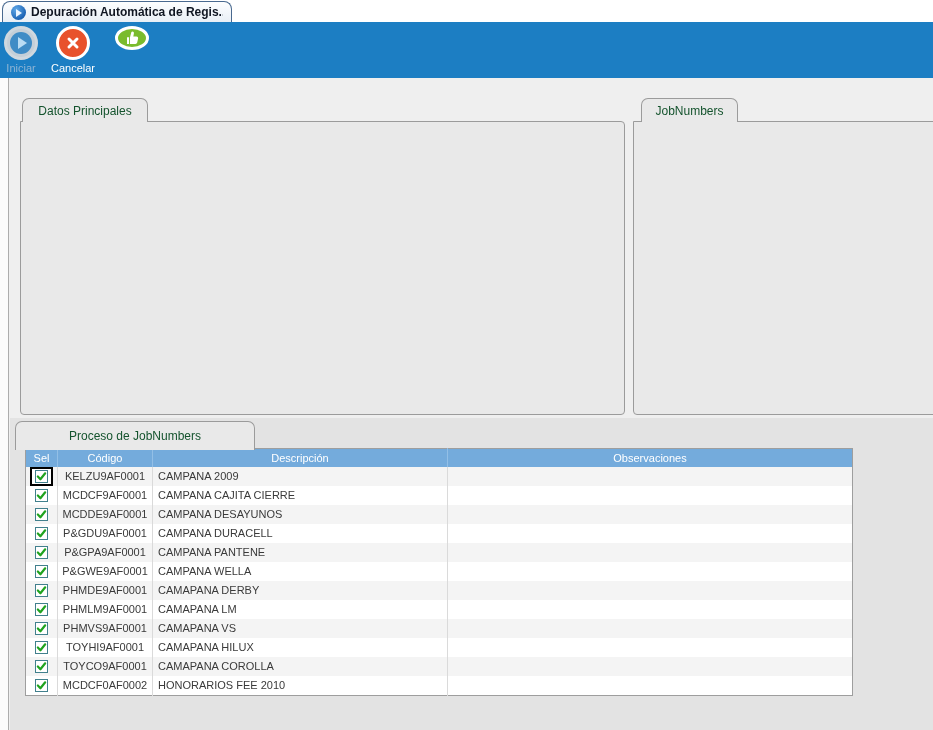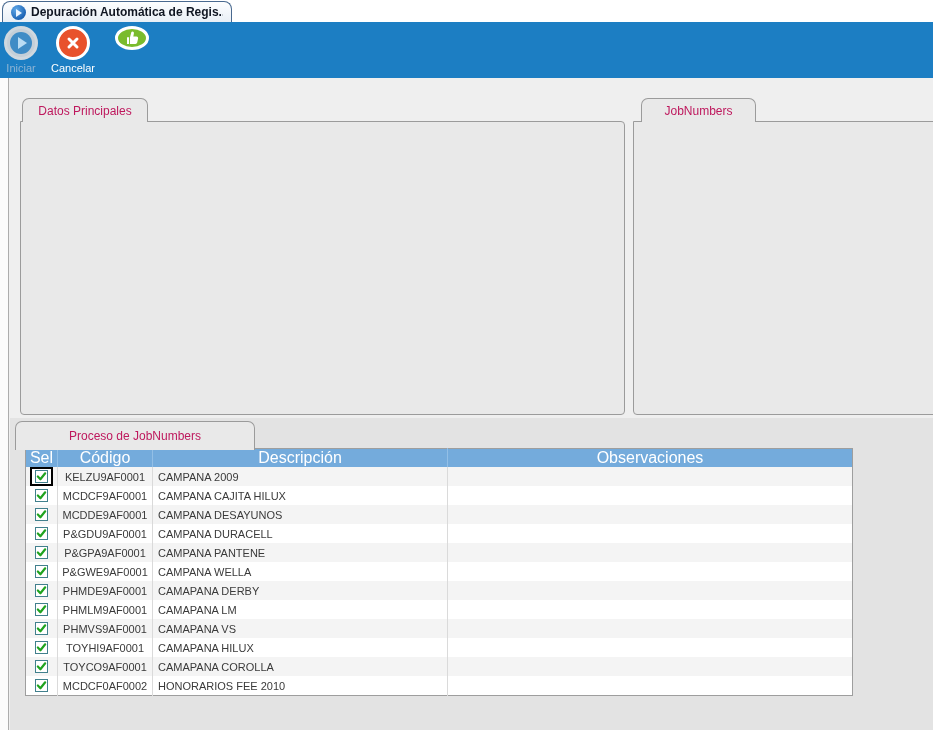--- a/index.html
+++ b/index.html
@@ -36,44 +36,44 @@
   .circ-up    { background:var(--confirm-green,#7ABB2D); border:3px solid #FFFFFF; }
 
   
   .content { position:absolute; left:0; top:78px; width:933px; height:652px; background:#EFEFEF; }
   .left-gutter { position:absolute; left:0; top:0; width:9px; height:652px; background:#FBFBFB; border-right:1px solid #ACACAC; }
   .bottom-region { position:absolute; left:10px; top:340px; width:923px; height:312px; background:#E3E3E3; }
 
   
   .panel-tab { position:absolute; background:#E9E9E9; border:1px solid #9B9B9B; border-bottom:none;
     border-radius:7px 7px 0 0; display:flex; align-items:center; justify-content:center;
-    font-size:12px; color:#be185d; z-index:3; }
+    font-size:12px; color:#14532d; z-index:3; }
   .panel-body { position:absolute; background:#E9E9E9; border:1px solid #9B9B9B; border-radius:0 4px 4px 4px; z-index:1; }
 
   .tab-datos  { left:22px; top:20px; width:126px; height:24px; }
   .body-datos { left:20px; top:43px; width:605px; height:294px; }
-  .tab-jobs   { left:641px; top:20px; width:115px; height:24px;align-items:center; }
+  .tab-jobs   { left:641px; top:20px; width:97px; height:24px;align-items:center; }
   .body-jobs  { left:633px; top:43px; width:306px; height:294px; }
 
   .fld-label { position:absolute; font-size:12.5px; color:#2B2B2B; white-space:nowrap; }
 
   .combo { position:absolute; height:21px; background:#EDEDED; border:1px solid #626262;
     display:flex; align-items:center; padding-left:6px; font-size:11.5px; color:#A3A3A3; cursor:default; }
   .combo .arrow { position:absolute; right:6px; top:8px; width:0; height:0;
     border-left:4px solid transparent; border-right:4px solid transparent; border-top:5px solid #8C8C8C; }
   .textbox { position:absolute; height:22px; background:#FFFFFF; border:1px solid #4A4A4A; font-size:12px; padding:0 4px; }
 
   .cb-plain { position:absolute; width:13px; height:13px; background:#FDFDFD; border:1px solid #8A8A8A; }
 
   
   .proc-tab { left:15px; top:343px; width:240px; height:29px; background:#E9E9E9; }
   .jn-table { position:absolute; left:25px; top:370px; border-collapse:collapse; table-layout:fixed;
     background:#fff; border:1px solid #9E9E9E; }
   .jn-table th { height:18px; background:var(--header-blue,#74ABDC); color:#FFFFFF; font-weight:normal;
-    font-size:16px; border-right:1px solid #93BFE6; overflow:hidden; }
+    font-size:11px; border-right:1px solid #93BFE6; overflow:hidden; }
   .jn-table th:last-child { border-right:none; }
   .jn-table td { height:19px; font-size:11px; color:#3A3A3A; border-right:1px solid #DADADA; overflow:hidden; white-space:nowrap; }
   .jn-table td:last-child { border-right:none; }
   .jn-table tr.row-odd  td { background:#F4F4F4; }
   .jn-table tr.row-even td { background:#FFFFFF; }
   .c-sel { text-align:center; }
   .c-cod { text-align:center;margin-left:21px; }
   .c-desc { padding-left:5px; }
   .cb-wrap { display:inline-flex; align-items:center; justify-content:center; padding:1px 3px; border:2px solid transparent; }
   .cb-wrap.focused { border-color:#000; background:#fff; }
@@ -200,21 +200,21 @@
     <td class="c-sel">
       <span class="cb-wrap">
         <span class="cb">
           <svg width="11" height="11" viewBox="0 0 12 12">
                     <path d="M2 6 L4.8 9 L10 2.5" stroke="#1FA31F" stroke-width="2.4" fill="none" stroke-linecap="round" stroke-linejoin="round"></path>
                   </svg>
         </span>
       </span>
     </td>
     <td class="c-cod">MCDCF9AF0001</td>
-    <td class="c-desc">CAMPANA CAJITA HILUX</td>
+    <td class="c-desc">CAMPANA CAJITA CIERRE</td>
     <td class="c-obs"></td>
   </tr>
 
   <tr class="row-odd">
     <td class="c-sel">
       <span class="cb-wrap">
         <span class="cb">
           <svg width="11" height="11" viewBox="0 0 12 12">
                     <path d="M2 6 L4.8 9 L10 2.5" stroke="#1FA31F" stroke-width="2.4" fill="none" stroke-linecap="round" stroke-linejoin="round"></path>
                   </svg>

